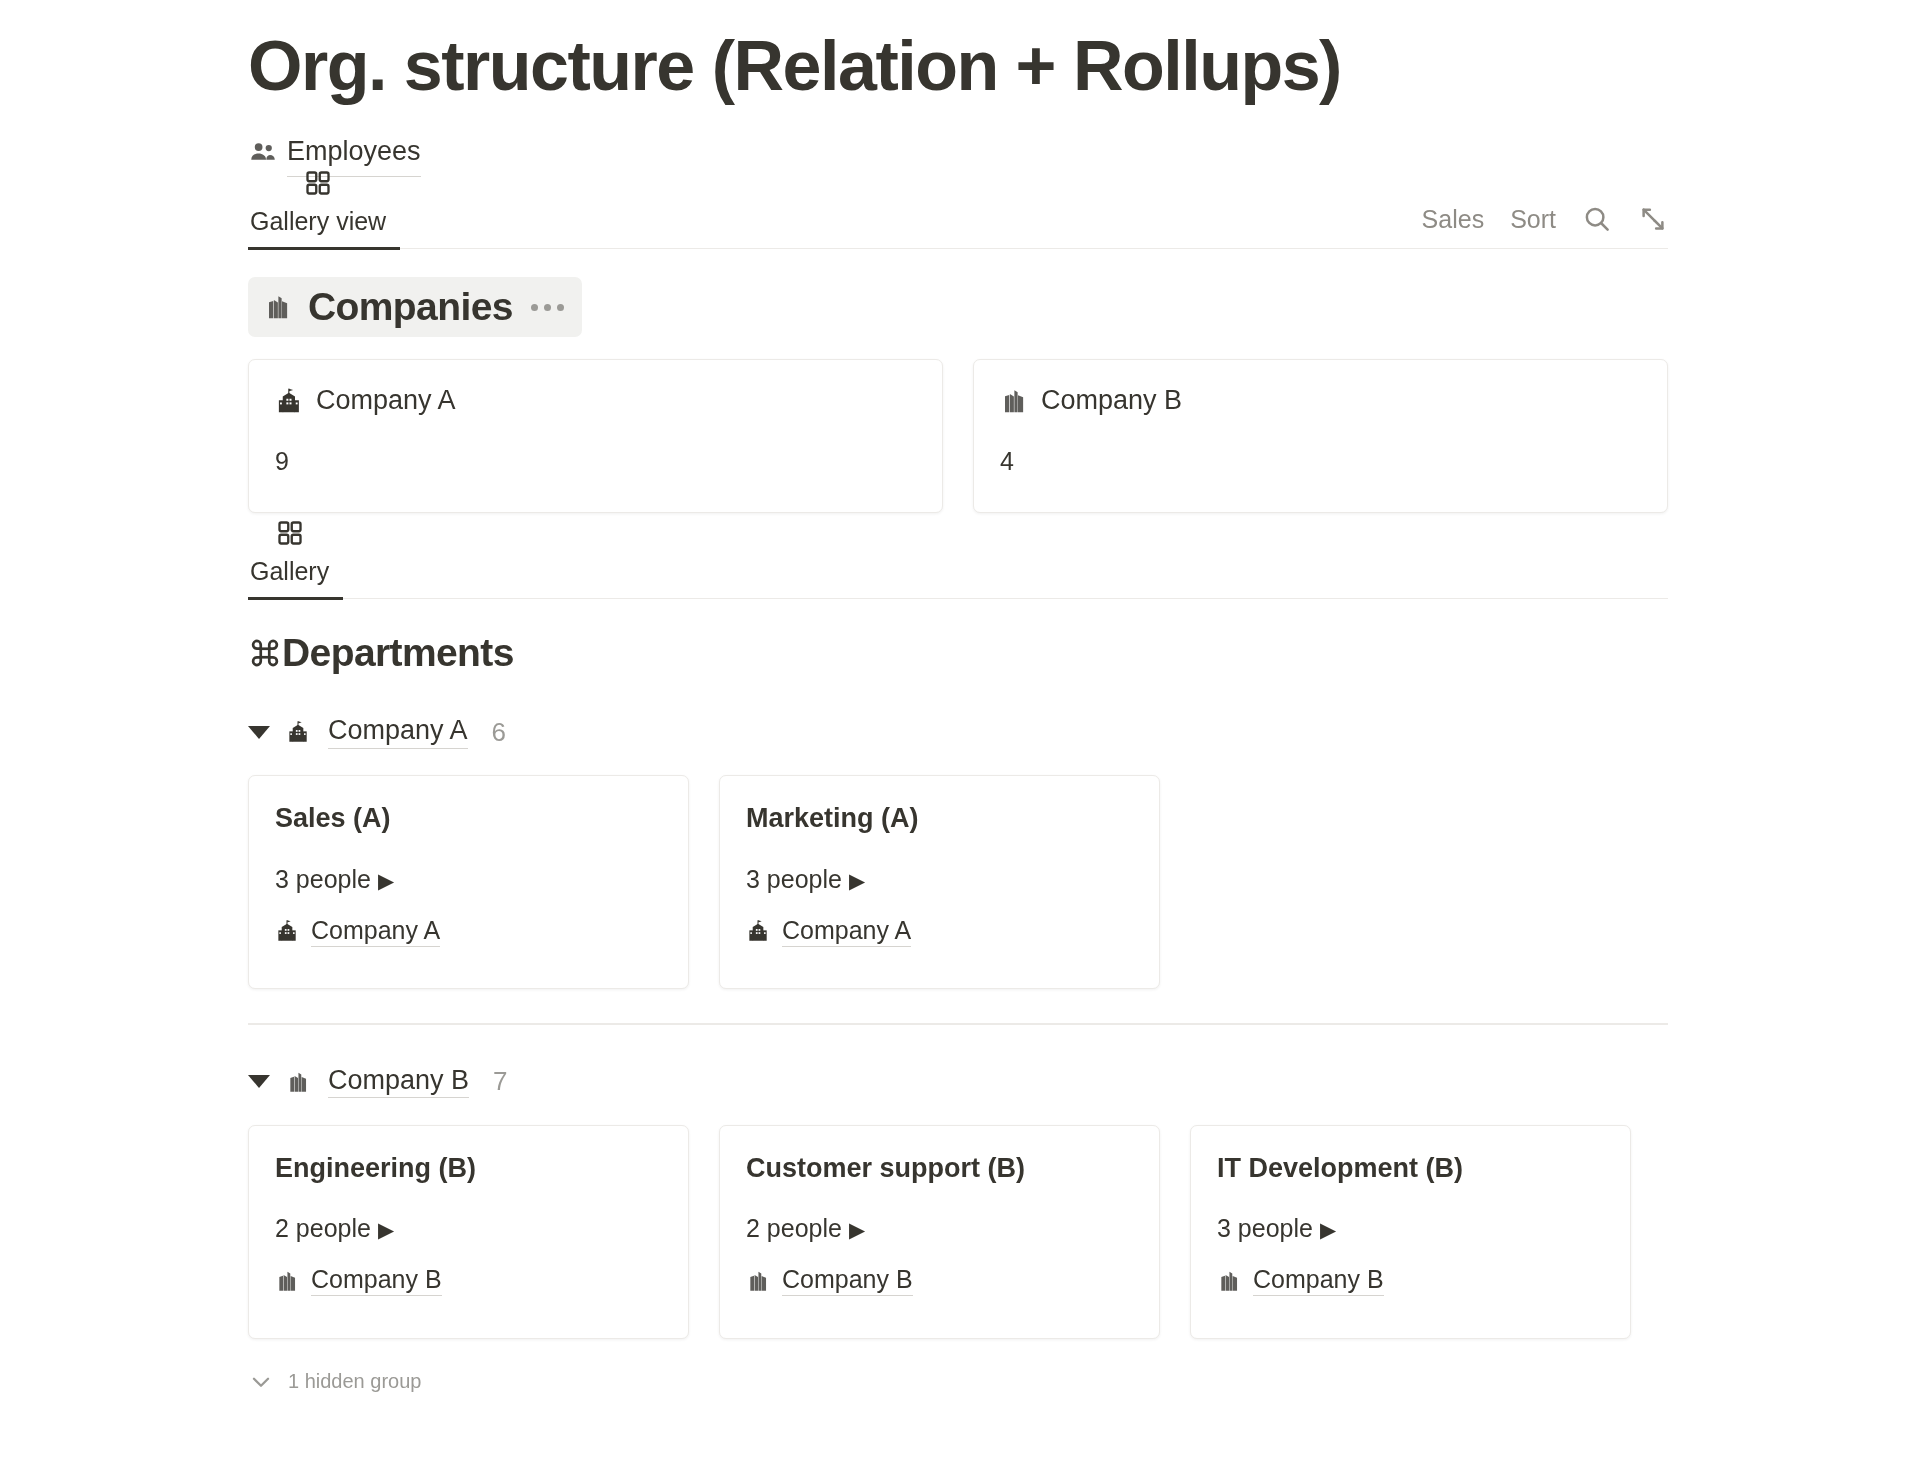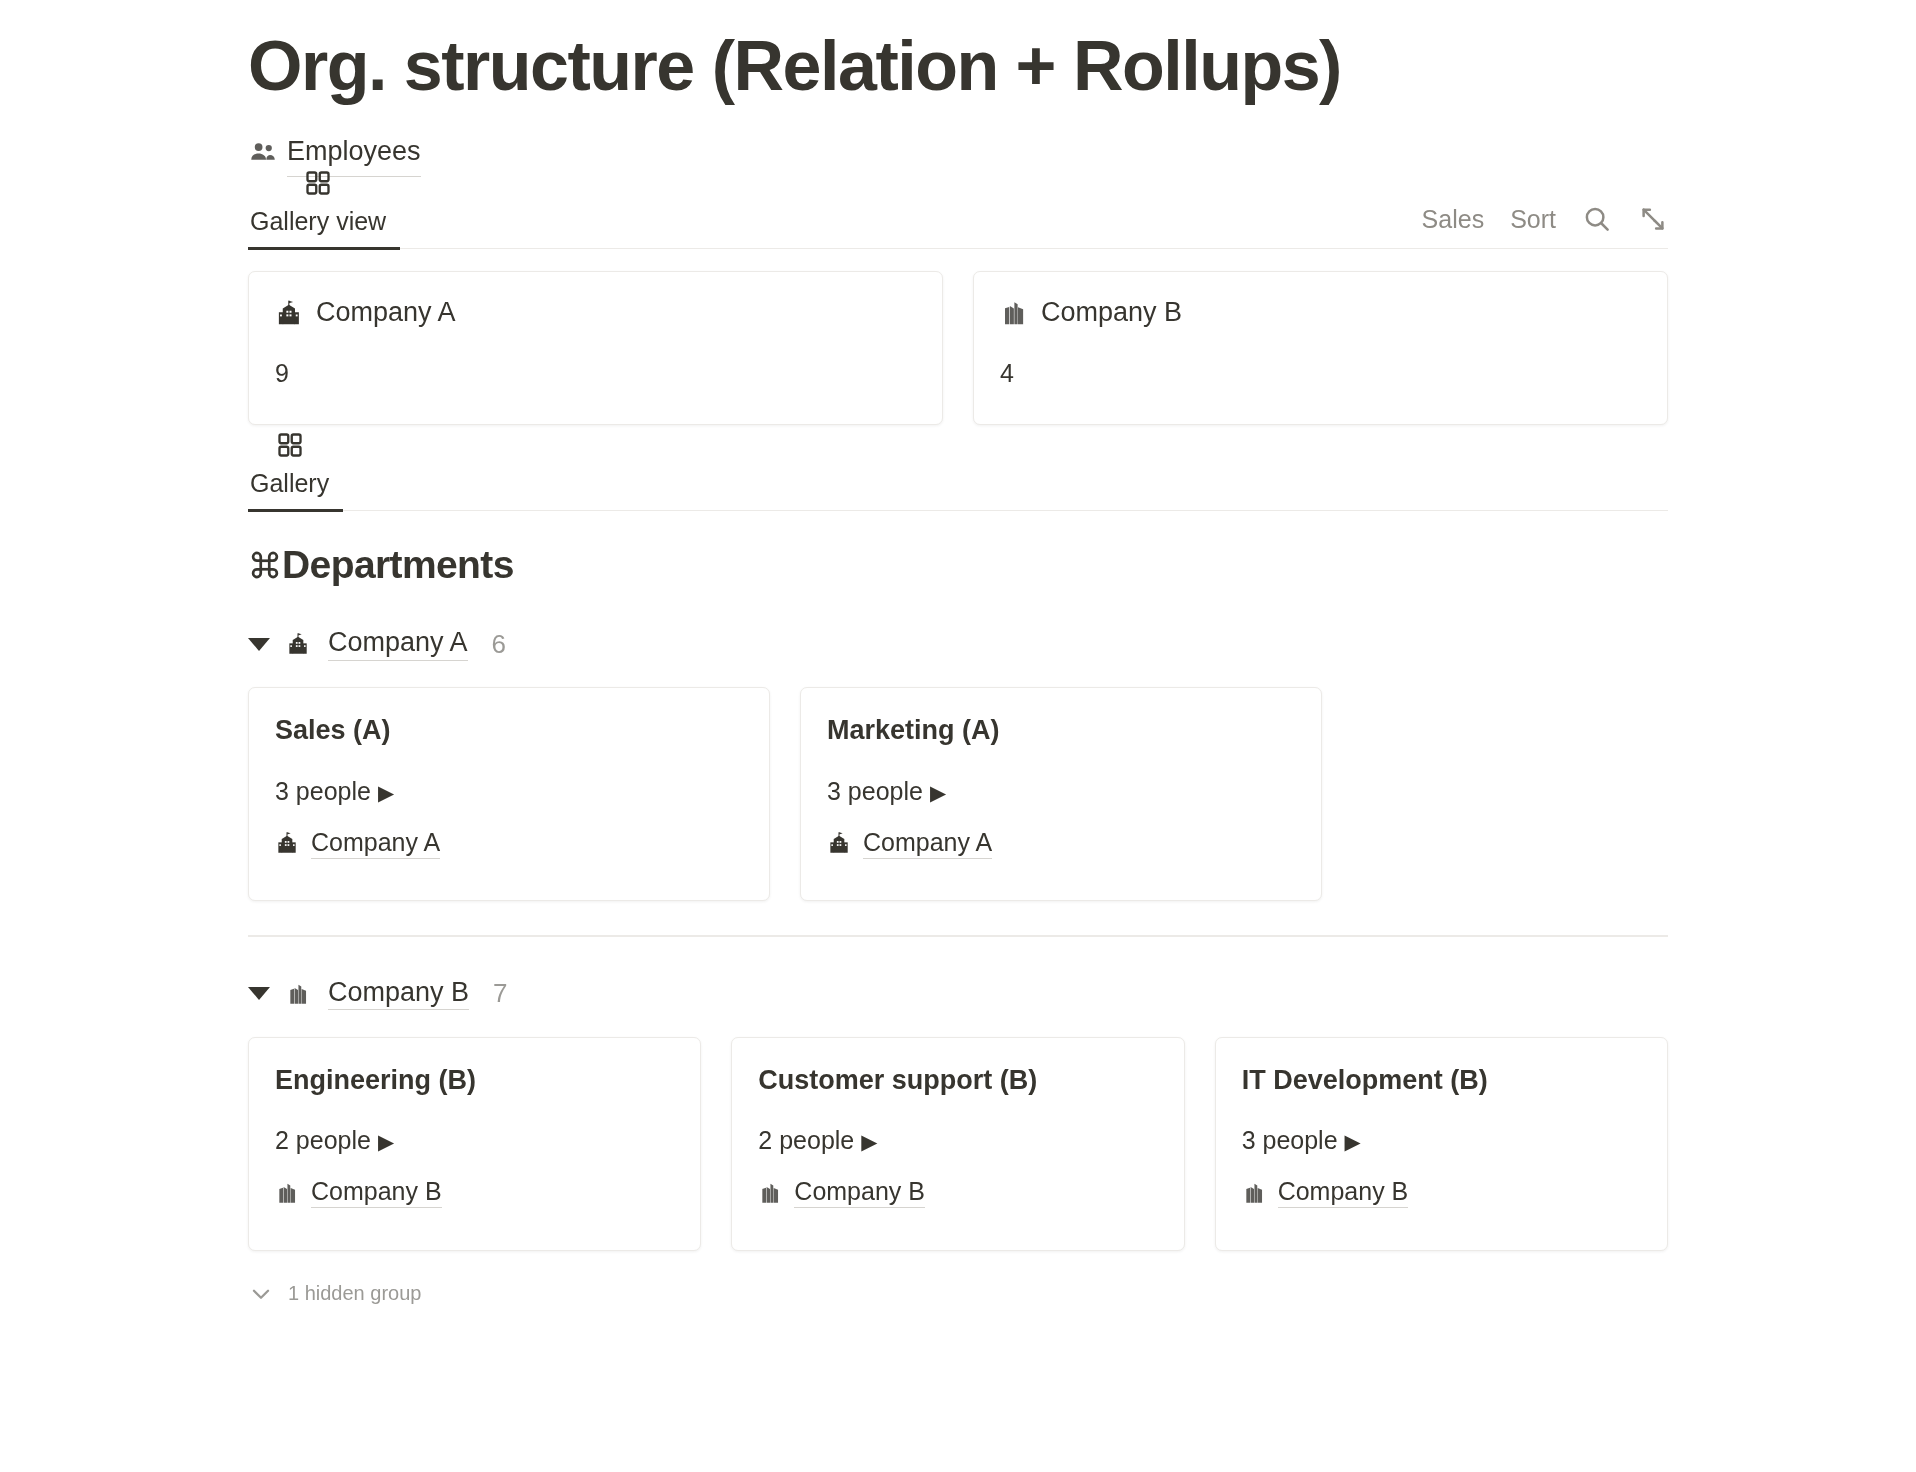--- a/index.html
+++ b/index.html
@@ -87,21 +87,21 @@
   .cards { display: flex; gap: 30px; margin-top: 22px; }
   .card {
     background: #ffffff;
     border: 1.5px solid #eceae7;
     border-radius: 7px;
     box-shadow: 0 1px 3px rgba(15,15,15,0.06);
     padding: 24px 26px 28px 26px;
     min-height: 154px;
   }
   .card.wide { width: 712px; }
-  .card.dept { width: 522px; min-height: 214px; padding: 26px 26px 30px 26px; }
+  .card.dept { width: 441px; min-height: 214px; padding: 26px 26px 30px 26px; }
 
   .card-title-row { display: flex; align-items: center; gap: 11px; }
   .card-title { font-size: 27px; color: #37352f; line-height: 1.25; }
   .card-title.bold { font-weight: 700; }
   .card-prop { font-size: 25px; color: #37352f; margin-top: 28px; line-height: 1.2; }
   .card-rel {
     display: flex; align-items: center; gap: 10px;
     margin-top: 22px;
   }
   .rel-link {
@@ -194,20 +194,36 @@
           <polyline points="9.5,4.5 4.5,4.5 4.5,9.5"></polyline>
           <line x1="4.5" y1="4.5" x2="12.5" y2="12.5"></line>
           <polyline points="14.5,19.5 19.5,19.5 19.5,14.5"></polyline>
           <line x1="19.5" y1="19.5" x2="13" y2="13"></line>
         </svg>
       </span>
     </div>
   </div>
 
   
+  <div class="section-head">
+    <span>
+      <svg class="ico-bldg" viewBox="0 0 24 24" fill="#5f5e5b">
+        <path d="M4 21V8.2l3.4-1.1V21z"></path>
+        <path d="M7.9 21V6.4l3.2 1.9V21z"></path>
+        <path d="M11.5 21V3.4l2.6 1.6V21z"></path>
+        <path d="M14.4 21V7.4l4.1 1.6V21z"></path>
+      </svg>
+    </span>
+    <span class="section-title">Companies</span>
+    <span class="dots">
+        <i></i>
+        <i></i>
+        <i></i>
+      </span>
+  </div>
 
   
   <div class="cards">
 
     <div class="card wide">
       <div class="card-title-row">
         <span>
           <svg class="ico-bldg" viewBox="0 0 24 24" fill="#37352f">
             <path d="M11.2 2.1v2.0l3.3-1.0-3.3-1.0z"></path>
             <rect x="10.6" y="2.1" width="0.9" height="4.4"></rect>

